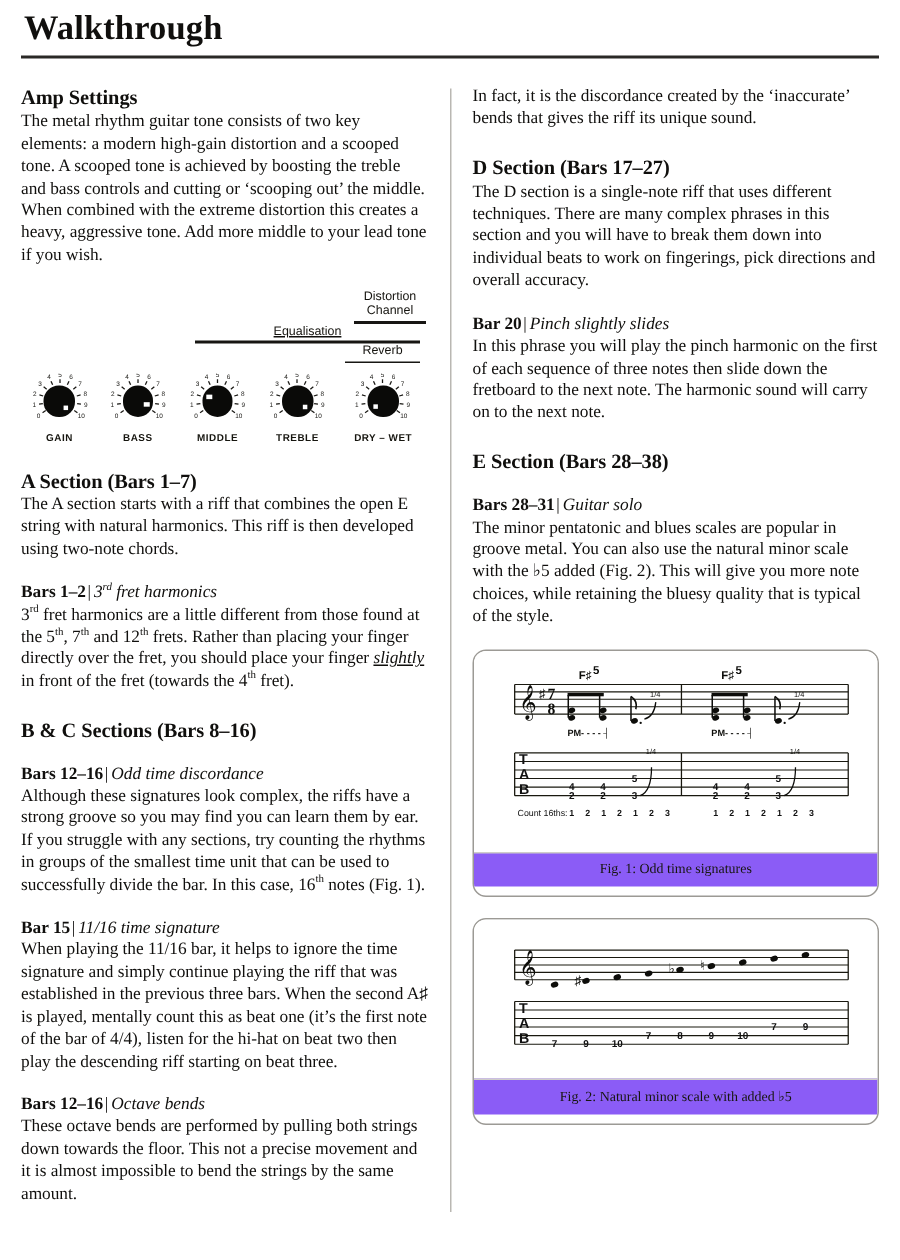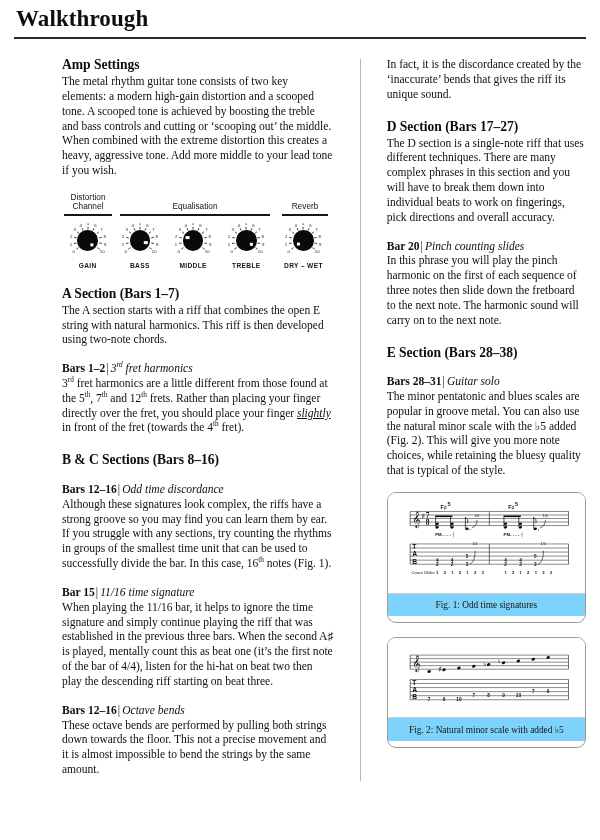--- a/index.html
+++ b/index.html
@@ -13,21 +13,21 @@
   .page { position: relative; width: 600px; height: 840px; padding: 0 14px; }
 
   
   .page-title {
     font-size: 23px; font-weight: bold; letter-spacing: .1px;
     padding: 6px 0 4px 2px; line-height: 1.1;
   }
   .title-rule { height: 2.2px; background: #2a2926; margin: 2px 0 0 0; }
 
   
-  .cols { display: flex; gap: 12px; margin-top: 18px; margin-left: 48px; }
+  .cols { display: flex; gap: 0; margin-top: 18px; }
   .col { width: 286px; }
   .col.left { padding-right: 14px; }
   .col.right { padding-left: 14px; }
   .gutter { width: 1px; background: #b9b7b2; align-self: stretch; margin-top: 2px; margin-bottom: -4px; }
 
   h2.sec {
     font-size: 13.6px; font-weight: bold; line-height: 1.15;
     margin: 0 0 1px 0; letter-spacing: -.05px;
   }
   h2.sec.gap { margin-top: 17px; }
@@ -37,24 +37,24 @@
   }
   .subhead { font-size: 11.55px; line-height: 1.285; margin: 14px 0 0 0; }
   .subhead b { font-weight: bold; text-align: center; }
   .subhead i { font-style: italic; }
   .subhead .bar { font-weight: normal; padding: 0 2px 0 1px; }
   sup { font-size: 63%; vertical-align: super; line-height: 0; }
   i.it { font-style: italic; text-decoration: underline; }
 
   
   .amp { margin-top: 15px; margin-bottom: 2px; }
-  .amp-groups { display: flex; align-items: flex-end; }
+  .amp-groups { display: flex; align-items: flex-end; flex-direction: column; }
   .grp { text-align: center; }
   .grp.distortion { width: 52px; }
-  .grp.eq { width: 162px; }
+  .grp.eq { width: 162px; text-decoration: underline; }
   .grp.reverb { width: 62px; flex: 1; }
   .grp-label {
     font-family: "Liberation Sans", sans-serif;
     font-size: 8.3px; line-height: 1.12; color: #15140f; white-space: pre-line;
   }
   .grp-rule { height: 1.6px; background: #171613; margin: 2.5px 6px 0 6px; }
   .grp.distortion .grp-rule { margin: 2.5px 2px 0 2px; }
 
   .knob-row { display: flex; margin-top: 7px; }
   .knob-cell { text-align: center; }
@@ -80,21 +80,21 @@
   .tick-num { font-family: "Liberation Sans", sans-serif; font-size: 4.3px; fill: #1a1915; }
   .tick-line { stroke: #1a1915; stroke-width: .85; }
 
   
   .fig {
     border: 1.3px solid #9c9a95; border-radius: 9px;
     background: #ffffff; overflow: hidden; margin-top: 14px;
   }
   .fig-score { padding: 9px 10px 4px 10px; background: #fff; }
   .fig-caption {
-    background: #7dd3fc; border-top: 1px solid #cfcdc9;
+    background: #8b5cf6; border-top: 1px solid #cfcdc9;
     font-size: 9.3px; text-align: center; padding: 6px 4px 6px 4px; color: #17160f;
   }
   .fig-capwrap { padding-bottom: 6px; }
   svg.score { display: block; width: 100%; }
   .stf { stroke: #19180f; stroke-width: .75; }
   .bar-thin { stroke: #19180f; stroke-width: .9; }
   .nh { fill: #0d0d0a; }
   .stem { stroke: #0d0d0a; stroke-width: 1.05; }
   .beam { fill: #0d0d0a; }
   .gly { font-family: "Liberation Serif", serif; fill: #0d0d0a; }
@@ -330,21 +330,21 @@
     <div class="gutter"></div>
 
     <div class="col right">
 
       <p class="body">In fact, it is the discordance created by the ‘inaccurate’ bends that gives the riff its unique sound.</p>
 
       <h2 class="sec gap">D Section (Bars 17–27)</h2>
       <p class="body">The D section is a single-note riff that uses different techniques. There are many complex phrases in this section and you will have to break them down into individual beats to work on fingerings, pick directions and overall accuracy.</p>
 
       <p class="subhead">
-        <b>Bar 20</b><span class="bar">|</span><i>Pinch counting slides</i>
+        <b>Bar 20</b><span class="bar">|</span><i>Pinch slightly slides</i>
       </p>
       <p class="body">In this phrase you will play the pinch harmonic on the first of each sequence of three notes then slide down the fretboard to the next note. The harmonic sound will carry on to the next note.</p>
 
       <h2 class="sec gap">E Section (Bars 28–38)</h2>
 
       <p class="subhead">
         <b>Bars 28–31</b><span class="bar">|</span><i>Guitar solo</i>
       </p>
       <p class="body">The minor pentatonic and blues scales are popular in groove metal. You can also use the natural minor scale with the ♭5 added (Fig. 2). This will give you more note choices, while retaining the bluesy quality that is typical of the style.</p>
 

